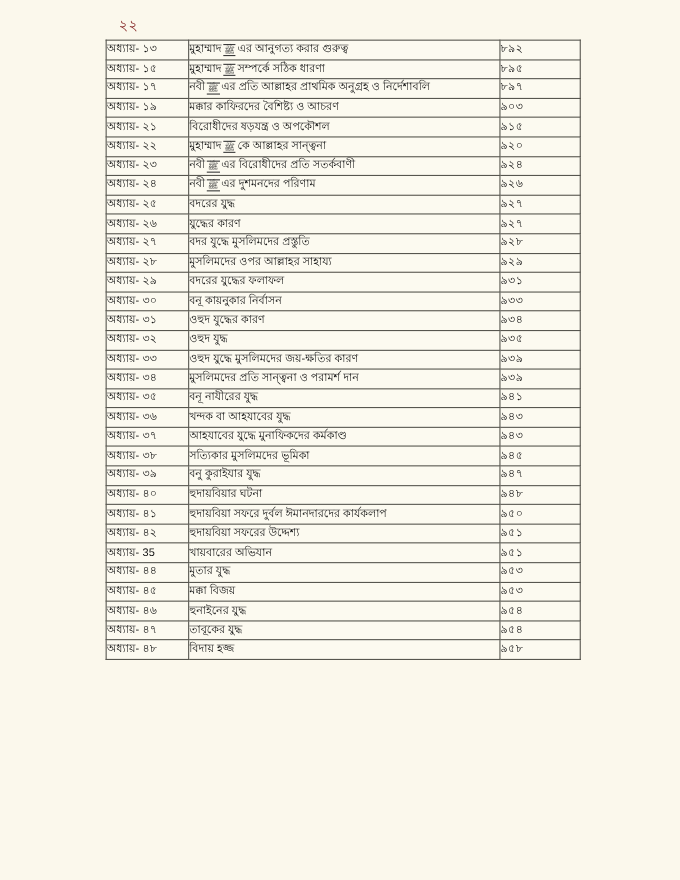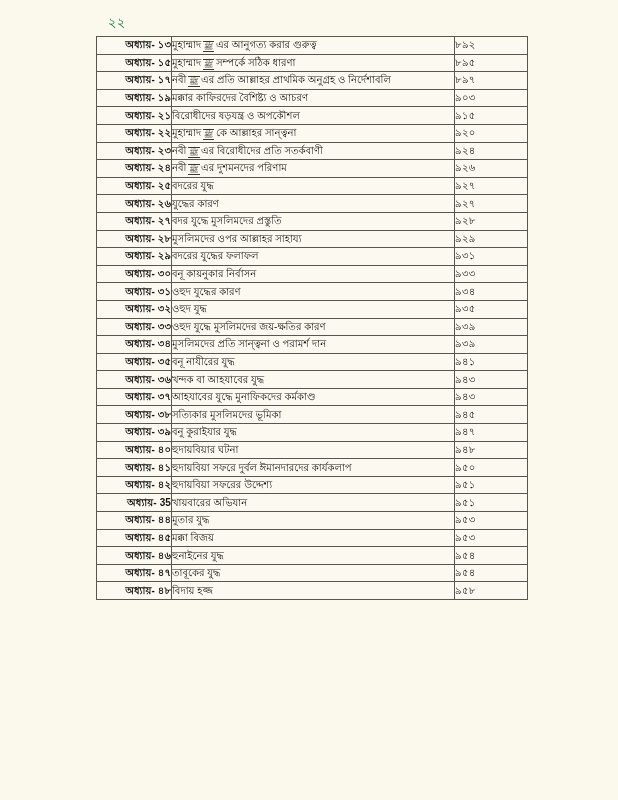--- a/index.html
+++ b/index.html
@@ -27,21 +27,21 @@
     left: 0;
     width: 618px;
     height: 20px;
   }
   .folio {
     position: absolute;
     left: 108px;
     top: 0;
     font-size: 13px;
     line-height: 18px;
-    color: #15803d;
+    color: #7f1d1d;
     letter-spacing: 0.3px;
   }
   .running-title {
     position: absolute;
     left: 0;
     top: 2px;
     width: 500px;
     text-align: center;
     font-size: 9.5px;
     line-height: 14px;
@@ -67,24 +67,23 @@
     padding: 0 0 1px 0;
     font-size: 10px;
     line-height: 13px;
     color: #141414;
     vertical-align: middle;
     white-space: nowrap;
     overflow: hidden;
   }
   td.col-chapter {
     width: 74px;
-    text-align: right;
+    text-align: left;
     padding-right: 2px;
     letter-spacing: 0.1px;
-    font-weight: bold;
   }
   td.col-title {
     width: 282px;
     text-align: left;
     padding-left: 7px;
   }
   td.col-page {
     width: 72px;
     letter-spacing: 0.4px;
     margin-left: 26px;

